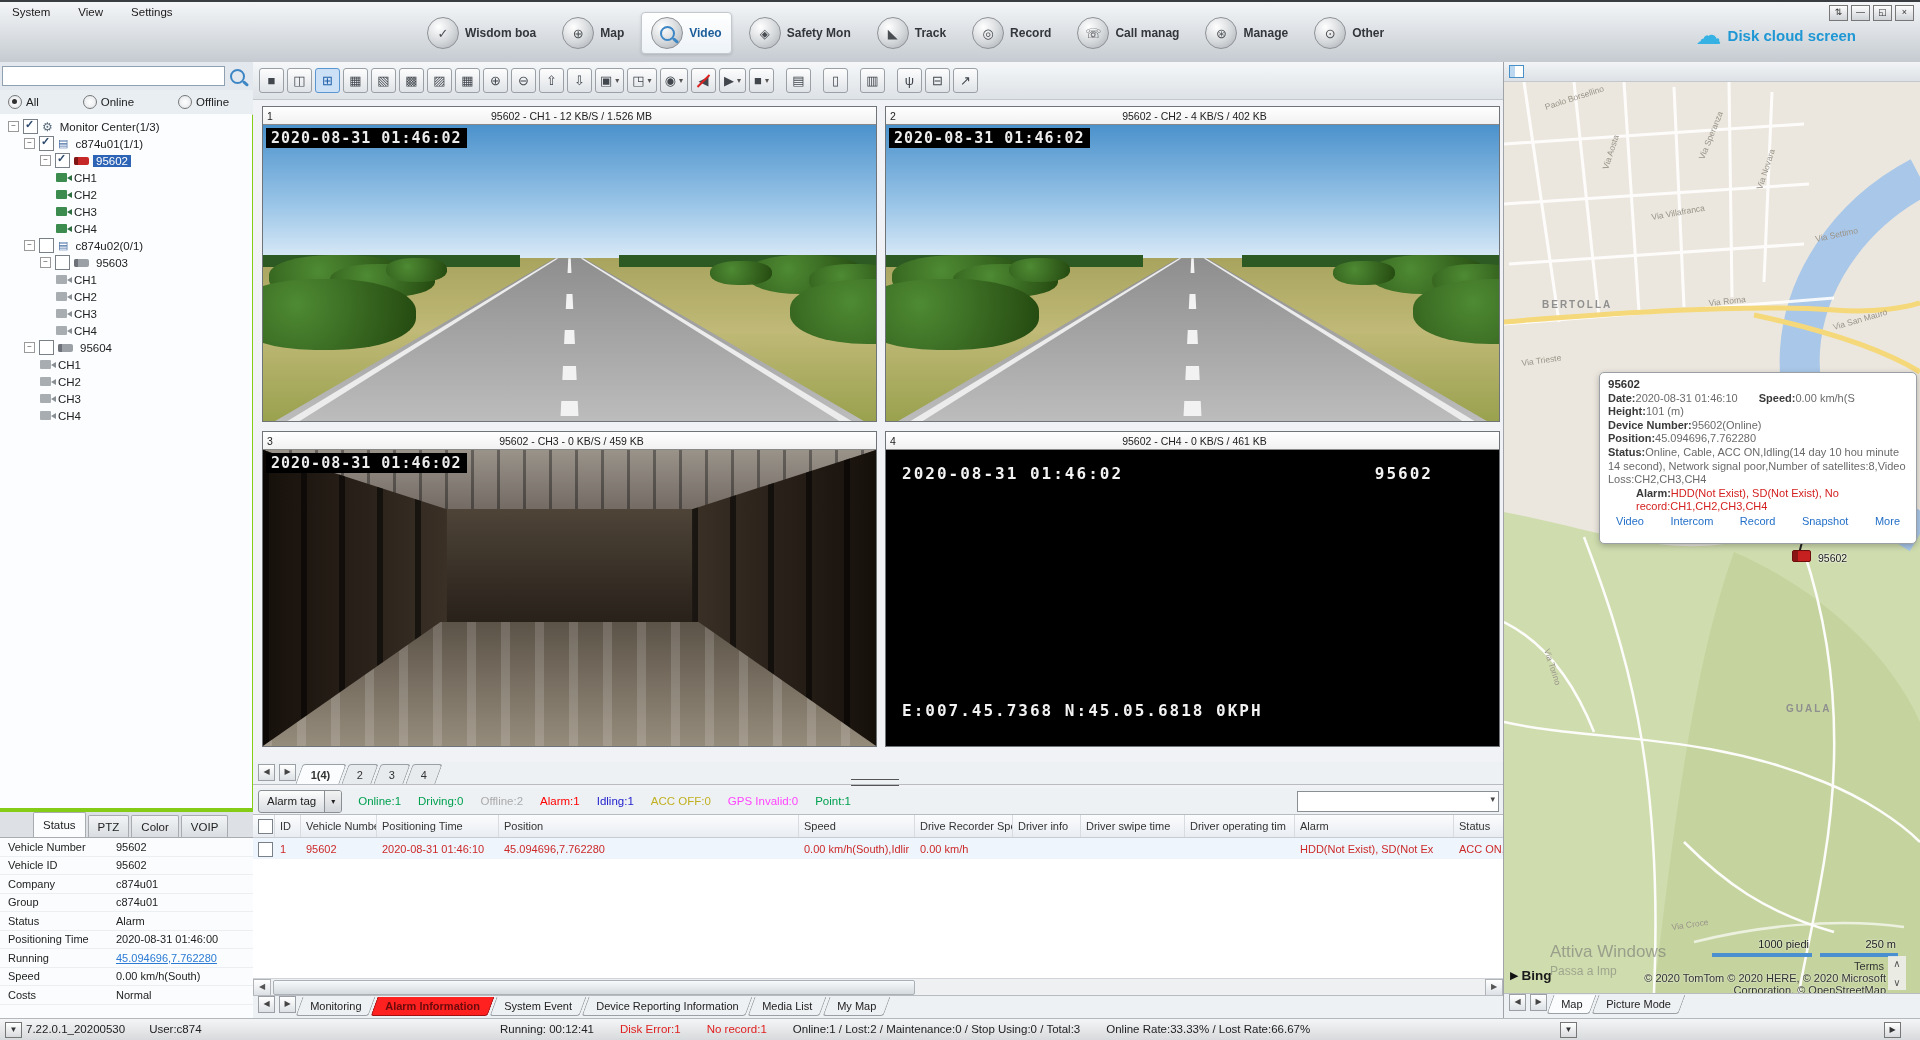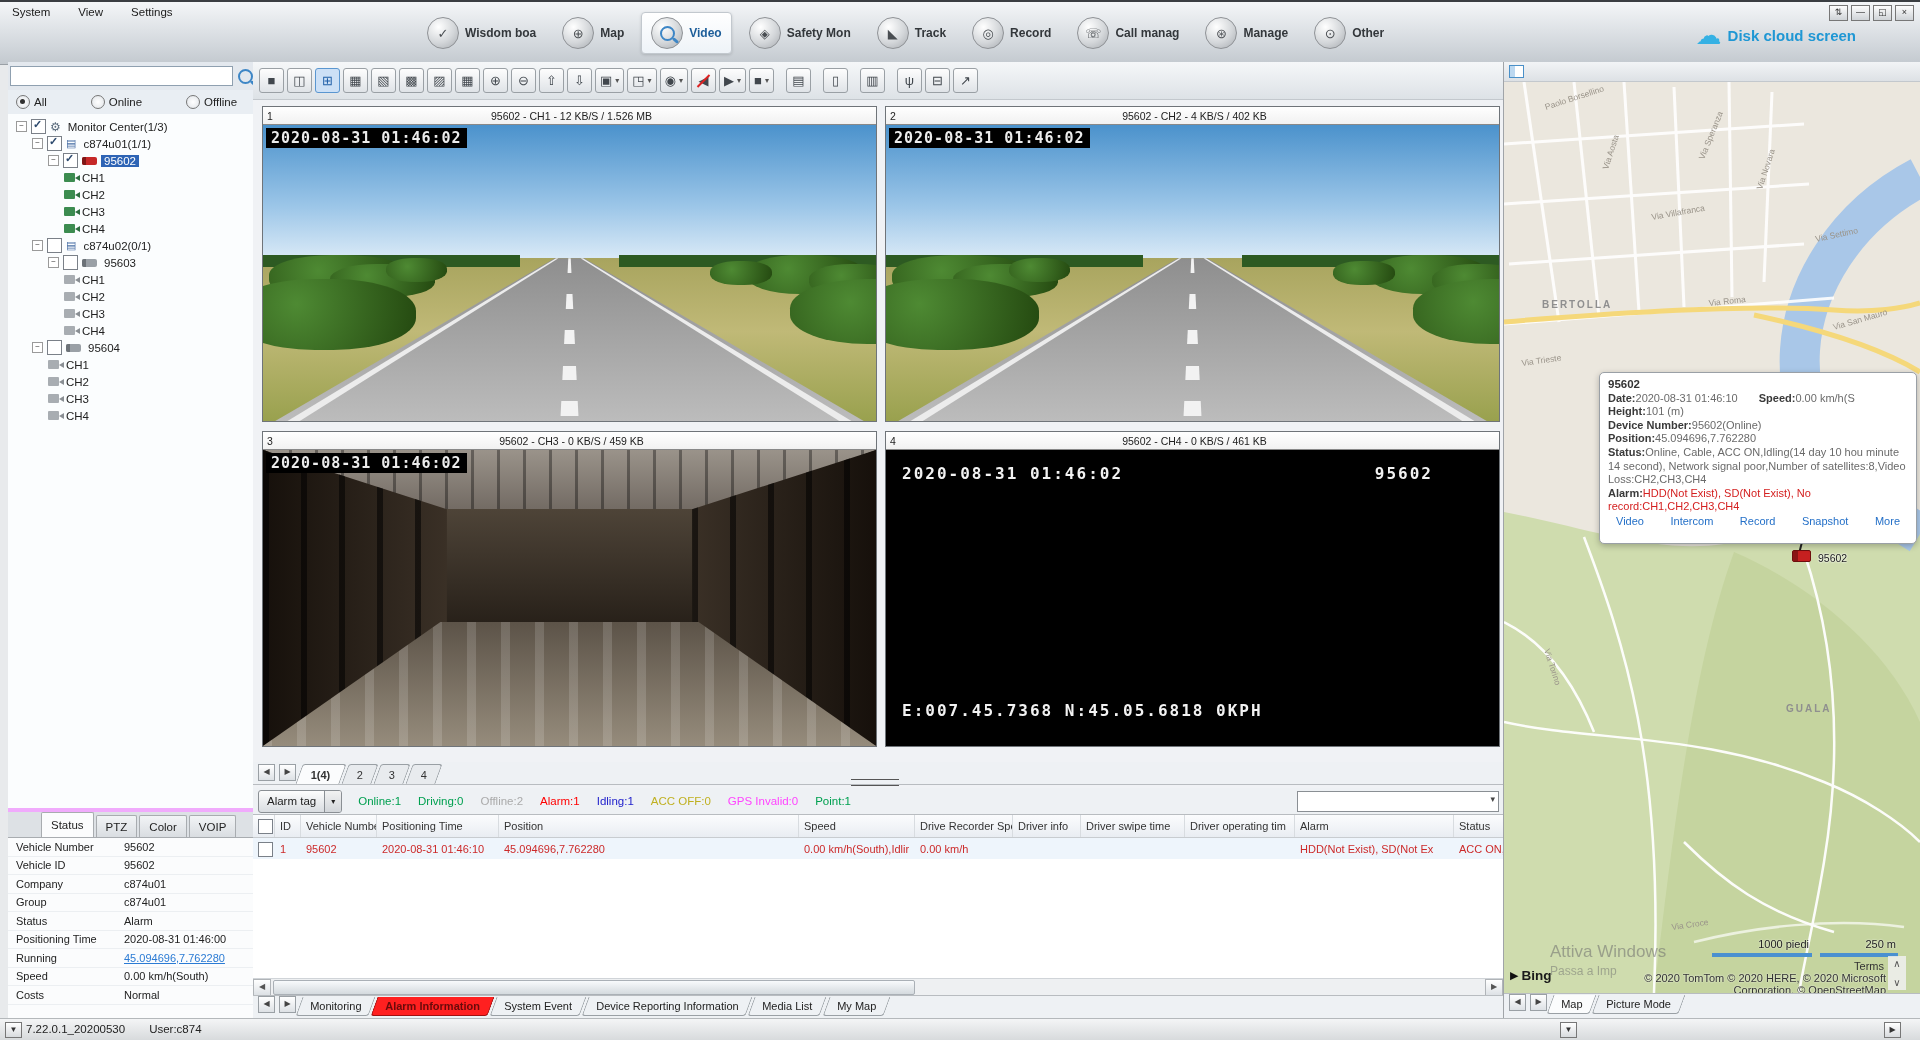--- a/index.html
+++ b/index.html
@@ -20,21 +20,21 @@
   .ribbon-item.active .lbl{color:#1c5d99;}
   .mag{position:relative;width:11px;height:11px;border:2.5px solid #3d86c6;border-radius:50%;display:inline-block;}
   .mag::after{content:'';position:absolute;width:7px;height:3px;background:#3d86c6;right:-6px;bottom:-3px;transform:rotate(40deg);border-radius:2px;}
   #win-controls{position:absolute;right:6px;top:3px;display:flex;gap:3px;}
   .winbtn{width:17px;height:14px;border:1px solid #777;background:linear-gradient(#fdfdfd,#cfd3d7);
     font-size:9px;line-height:12px;text-align:center;color:#333;}
   #logo{position:absolute;right:64px;top:20px;display:flex;align-items:center;gap:6px;}
   #logo .cloud{font-size:26px;color:#35b1e4;line-height:26px;}
   #logo .brand{font-size:15px;font-weight:bold;color:#1f97d4;}
   
-  #left-panel{position:absolute;left:8px;top:62px;width:253px;height:956px;background:#f0abfc;border-right:1px solid #a0a4a8;}
+  #left-panel{position:absolute;left:0;top:62px;width:253px;height:956px;background:#84cc16;border-right:1px solid #a0a4a8;}
   #search-row{position:absolute;left:0;top:0;width:253px;height:28px;background:#e3e8ee;display:flex;align-items:center;padding-left:2px;box-sizing:border-box;}
   #search-input{width:215px;height:18px;border:1px solid #8fa0b0;background:#fff;font:11px "Liberation Sans",sans-serif;padding:0 3px;}
   #search-btn{width:24px;height:22px;display:flex;align-items:center;justify-content:center;}
   #filter-row{position:absolute;left:0;top:28px;width:253px;height:24px;background:#e9eef3;border-bottom:1px solid #c8cdd2;
      display:flex;align-items:center;gap:0;font-size:11.5px;}
   .radio{width:12px;height:12px;border:1px solid #777;border-radius:50%;background:radial-gradient(#fff,#dfe3e7);display:inline-block;position:relative;margin-right:4px;vertical-align:-2px;}
   .radio.sel::after{content:'';position:absolute;left:3px;top:3px;width:5px;height:5px;border-radius:50%;background:#2f2f2f;}
   .filter-item{display:flex;align-items:center;}
   #tree{position:absolute;left:0;top:52px;width:252px;height:694px;background:#fbfdfe;overflow:hidden;padding-top:4px;box-sizing:border-box;}
   .trow{display:flex;align-items:center;height:17px;font-size:11.5px;white-space:nowrap;}
@@ -148,21 +148,21 @@
   .panel-ic::before{content:'';position:absolute;left:0;top:0;width:5px;height:11px;background:#bcd8f0;}
   #map{position:absolute;left:0;top:20px;width:416px;height:911px;overflow:hidden;background:#ebe7de;}
   #map svg{position:absolute;left:0;top:0;}
   .map-label{fill:#9a948a;font-size:8.5px;font-family:"Liberation Sans",sans-serif;}
   .map-area{fill:#8f8f8f;font-size:10px;font-weight:bold;letter-spacing:2px;}
   #tooltip{position:absolute;left:95px;top:290px;width:318px;height:172px;background:#fff;border:1px solid #9aa0a6;border-radius:5px;
      box-shadow:0 2px 6px rgba(0,0,0,.25);padding:5px 8px;box-sizing:border-box;font-size:11px;line-height:13.6px;color:#6a6a6a;overflow:hidden;z-index:20;}
   #tooltip b{color:#3a3a3a;}
   #tooltip .tt-title{font-weight:bold;color:#333;font-size:11.5px;}
   .tt-line{white-space:nowrap;overflow:hidden;}
-  .tt-alarm{color:#d42020;}
+  .tt-alarm{color:#d42020;margin-left:28px;}
   .tt-alarm b{color:#7a1212;}
   #tt-links{display:flex;justify-content:space-between;padding:1px 8px 0 8px;color:#2470c8;}
   #tt-links span{cursor:pointer;}
   #marker{position:absolute;left:288px;top:468px;z-index:10;}
   #marker .needle{position:absolute;left:8px;top:-10px;width:2px;height:12px;background:#222;transform:rotate(14deg);}
   #marker .body{width:17px;height:10px;background:#c62020;border:1px solid #6e0e0e;border-radius:2px;position:relative;}
   #marker .body::before{content:'';position:absolute;left:0;top:0;width:5px;height:10px;background:#8a1515;}
   #marker-label{position:absolute;left:314px;top:470px;z-index:10;font-size:10.5px;color:#1a1a1a;text-shadow:0 0 2px #fff,0 0 2px #fff;}
   .scale-txt{position:absolute;font-size:11px;color:#222;z-index:9;text-shadow:0 0 2px #fff;}
   .scale-bar{position:absolute;height:4px;background:#4a90d0;z-index:9;}
@@ -767,17 +767,24 @@
         </div>
       </div>
   </div>
 
   <div id="statusbar">
     <span class="sq" style="left:5px;">▼</span>
     <div id="sb-left">
         <span style="color: rgb(34, 34, 34);">7.22.0.1_20200530</span>
         <span style="color: rgb(34, 34, 34);">User:c874</span>
       </div>
+    <div id="sb-center">
+        <span style="color: rgb(34, 34, 34);">Running: 00:12:41</span>
+        <span style="color: rgb(224, 32, 32);">Disk Error:1</span>
+        <span style="color: rgb(224, 32, 32);">No record:1</span>
+        <span style="color: rgb(34, 34, 34);">Online:1 / Lost:2 / Maintenance:0 / Stop Using:0 / Total:3</span>
+        <span style="color: rgb(34, 34, 34);">Online Rate:33.33% / Lost Rate:66.67%</span>
+      </div>
     <span class="sq" style="left:1560px;">▼</span>
     <span class="sq" style="left:1884px;">▶</span>
   </div>
 
 </div>
 
 </body></html>

